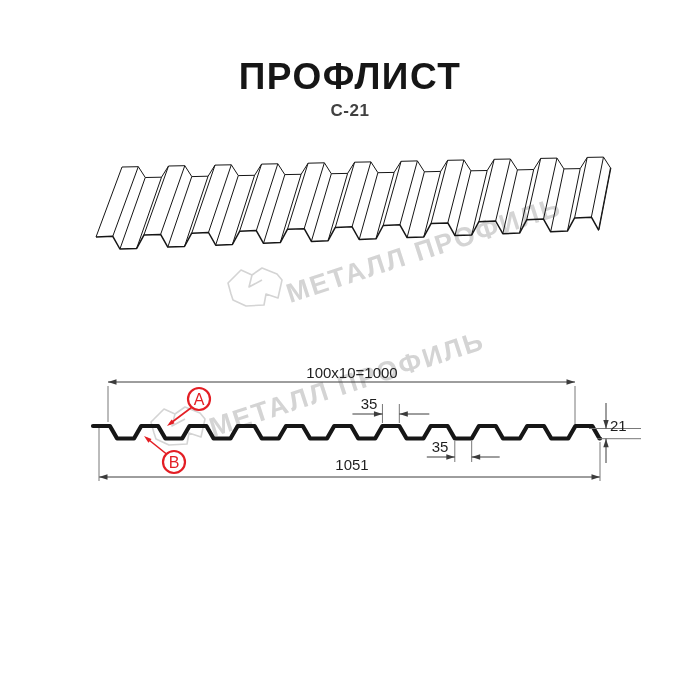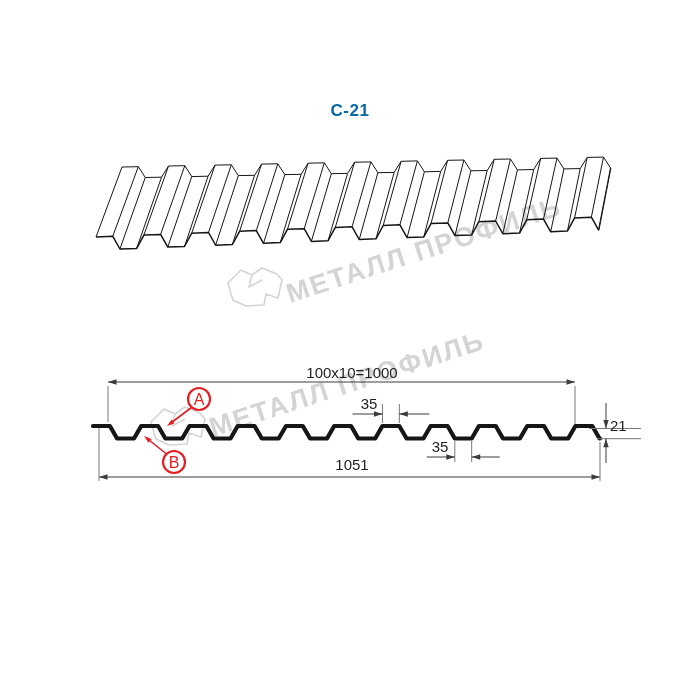--- a/index.html
+++ b/index.html
@@ -1,34 +1,35 @@
 <!DOCTYPE html>
 <html><head>
 <meta charset="utf-8">
 <style>
   html,body{margin:0;padding:0;background:#fff;}
   .page{position:relative;width:700px;height:700px;background:#fff;overflow:hidden;
         font-family:"Liberation Sans",sans-serif;}
   .title{position:absolute;top:56px;left:0;width:700px;text-align:center;
          font-size:37px;font-weight:700;letter-spacing:1.5px;color:#161616;}
   .subtitle{position:absolute;top:101px;left:0;width:700px;text-align:center;
-         font-size:17px;font-weight:600;letter-spacing:0.5px;color:#0369a1;}
+         font-size:17px;font-weight:600;letter-spacing:0.5px;color:#404040;}
   .footer-note{position:absolute;top:618px;left:0;width:700px;text-align:center;
          font-size:16px;font-weight:600;letter-spacing:0.6px;color:#3a3a3a;}
   svg{position:absolute;top:0;left:0;}
   .wm{font-weight:700;font-size:27px;letter-spacing:2px;}
   .wm-logo{fill:none;stroke-width:1.6;stroke-linejoin:round;}
   .dim-text{fill:#1f1f1f;font-size:15px;}
   .side-letter{font-size:16px;font-weight:400;text-anchor:middle;}
 </style>
 </head>
 <body>
 
 <div class="page">
 
+  <div class="title">ПРОФЛИСТ</div>
   <div class="subtitle">С-21</div>
 
   <svg width="700" height="700" viewBox="0 0 700 700">
 
     <g id="wm">
       <path class="wm-logo" transform="translate(227,267)" d="M4 27 L1 16 L14 3 L25 8 L35 1 L50 7 L55 13 L51 31 L39 27 L37 38 L19 39 L6 33 Z M25 8 L22 20 L35 13" stroke="#d4d4d4"></path>
       <text class="wm" x="290" y="303" transform="rotate(-18 290 303)" fill="#d4d4d4">МЕТАЛЛ ПРОФИЛЬ</text>
       <path class="wm-logo" transform="translate(150,406)" d="M4 27 L1 16 L14 3 L25 8 L35 1 L50 7 L55 13 L51 31 L39 27 L37 38 L19 39 L6 33 Z M25 8 L22 20 L35 13" stroke="#d4d4d4"></path>
       <text class="wm" x="213" y="437" transform="rotate(-18 213 437)" fill="#d4d4d4">МЕТАЛЛ ПРОФИЛЬ</text>
     </g>

